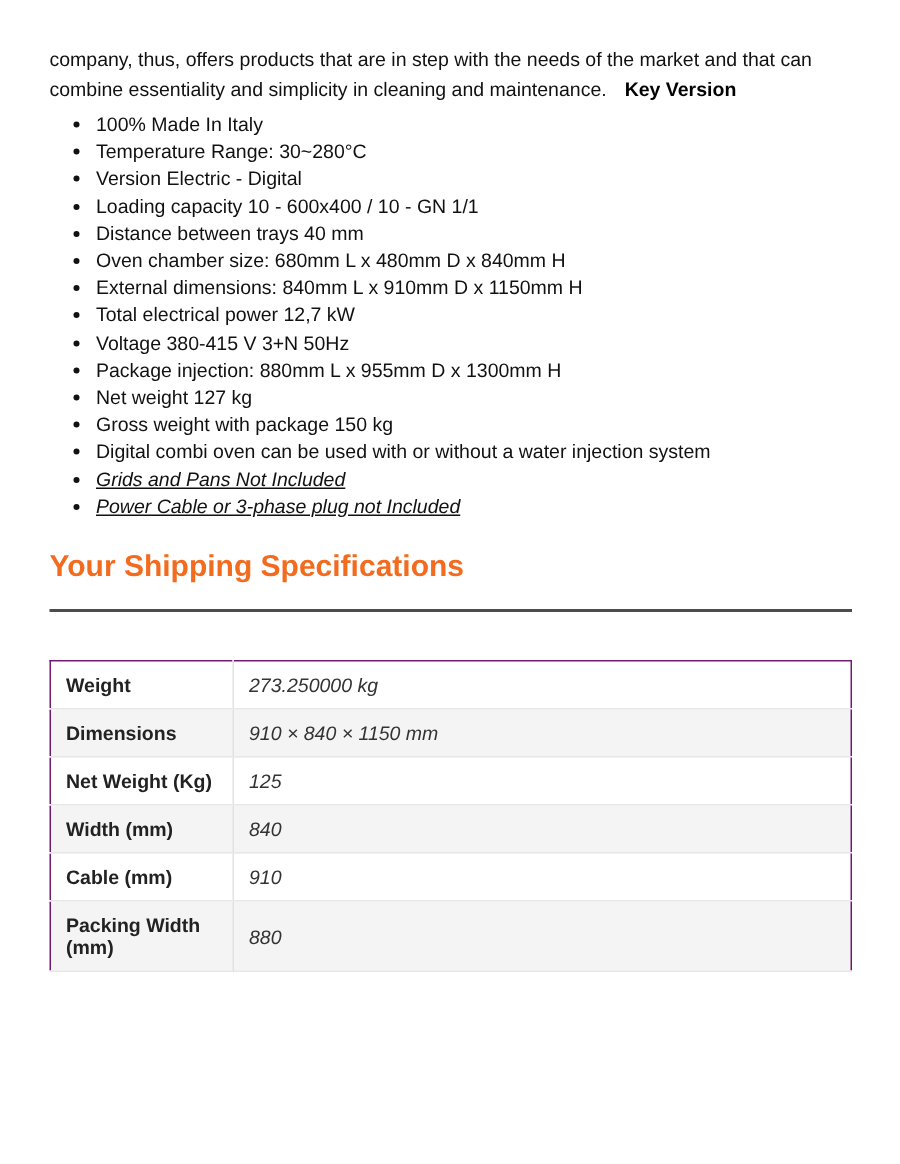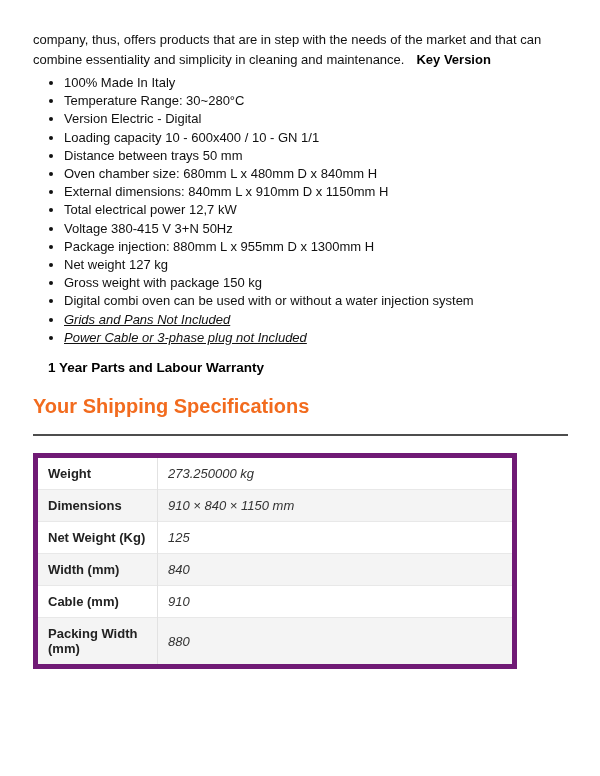--- a/index.html
+++ b/index.html
@@ -53,24 +53,24 @@
     font-weight: bold;
     color: #f26b1e;
   }
   hr.rule {
     margin-top: 16px;
     border: none;
     border-top: 2px solid #4d4d4d;
     width: 535px;
   }
   table.spec {
-    margin-top: 17px;
-    width: 484px;
+    margin-top: 32px;
+    width: 535px;
     border-collapse: collapse;
-    border: 5px solid #701a75;
+    border: 1px solid #701a75;
     table-layout: fixed;
   }
   table.spec tr { border-bottom: 1px solid #e8e8e8; }
   table.spec tr:nth-child(even) { background: #f4f4f4; }
   table.spec td {
     font-size: 13px;
     line-height: 15px;
     padding: 8px 10px;
     vertical-align: middle;
   }
@@ -92,34 +92,33 @@
 
 <div class="page">
 
   <p class="intro"><span>company, thus, offers products that are in step with the needs of the market and that can combine essentiality and simplicity in cleaning and maintenance.</span><span class="kf">Key Version</span></p>
 
   <ul class="features">
     <li>100% Made In Italy</li>
     <li>Temperature Range: 30~280°C</li>
     <li>Version Electric - Digital</li>
     <li>Loading capacity 10 - 600x400 / 10 - GN 1/1</li>
-    <li>Distance between trays 50 mm</li>
+    <li>Distance between trays 40 mm</li>
     <li>Oven chamber size: 680mm L x 480mm D x 840mm H</li>
     <li>External dimensions: 840mm L x 910mm D x 1150mm H</li>
     <li>Total electrical power 12,7 kW</li>
     <li>Voltage 380-415 V 3+N 50Hz</li>
     <li>Package injection: 880mm L x 955mm D x 1300mm H</li>
     <li>Net weight 127 kg</li>
     <li>Gross weight with package 150 kg</li>
     <li>Digital combi oven can be used with or without a water injection system</li>
     <li class="em">Grids and Pans Not Included</li>
     <li class="em">Power Cable or 3-phase plug not Included</li>
   </ul>
 
-  <p class="warranty">1 Year Parts and Labour Warranty</p>
 
   <h3 class="ship-heading">Your Shipping Specifications</h3>
 
   <hr class="rule">
 
   <table class="spec">
     <tbody>
       <tr>
         <td class="lbl">Weight</td>
         <td class="val">273.250000 kg</td>

